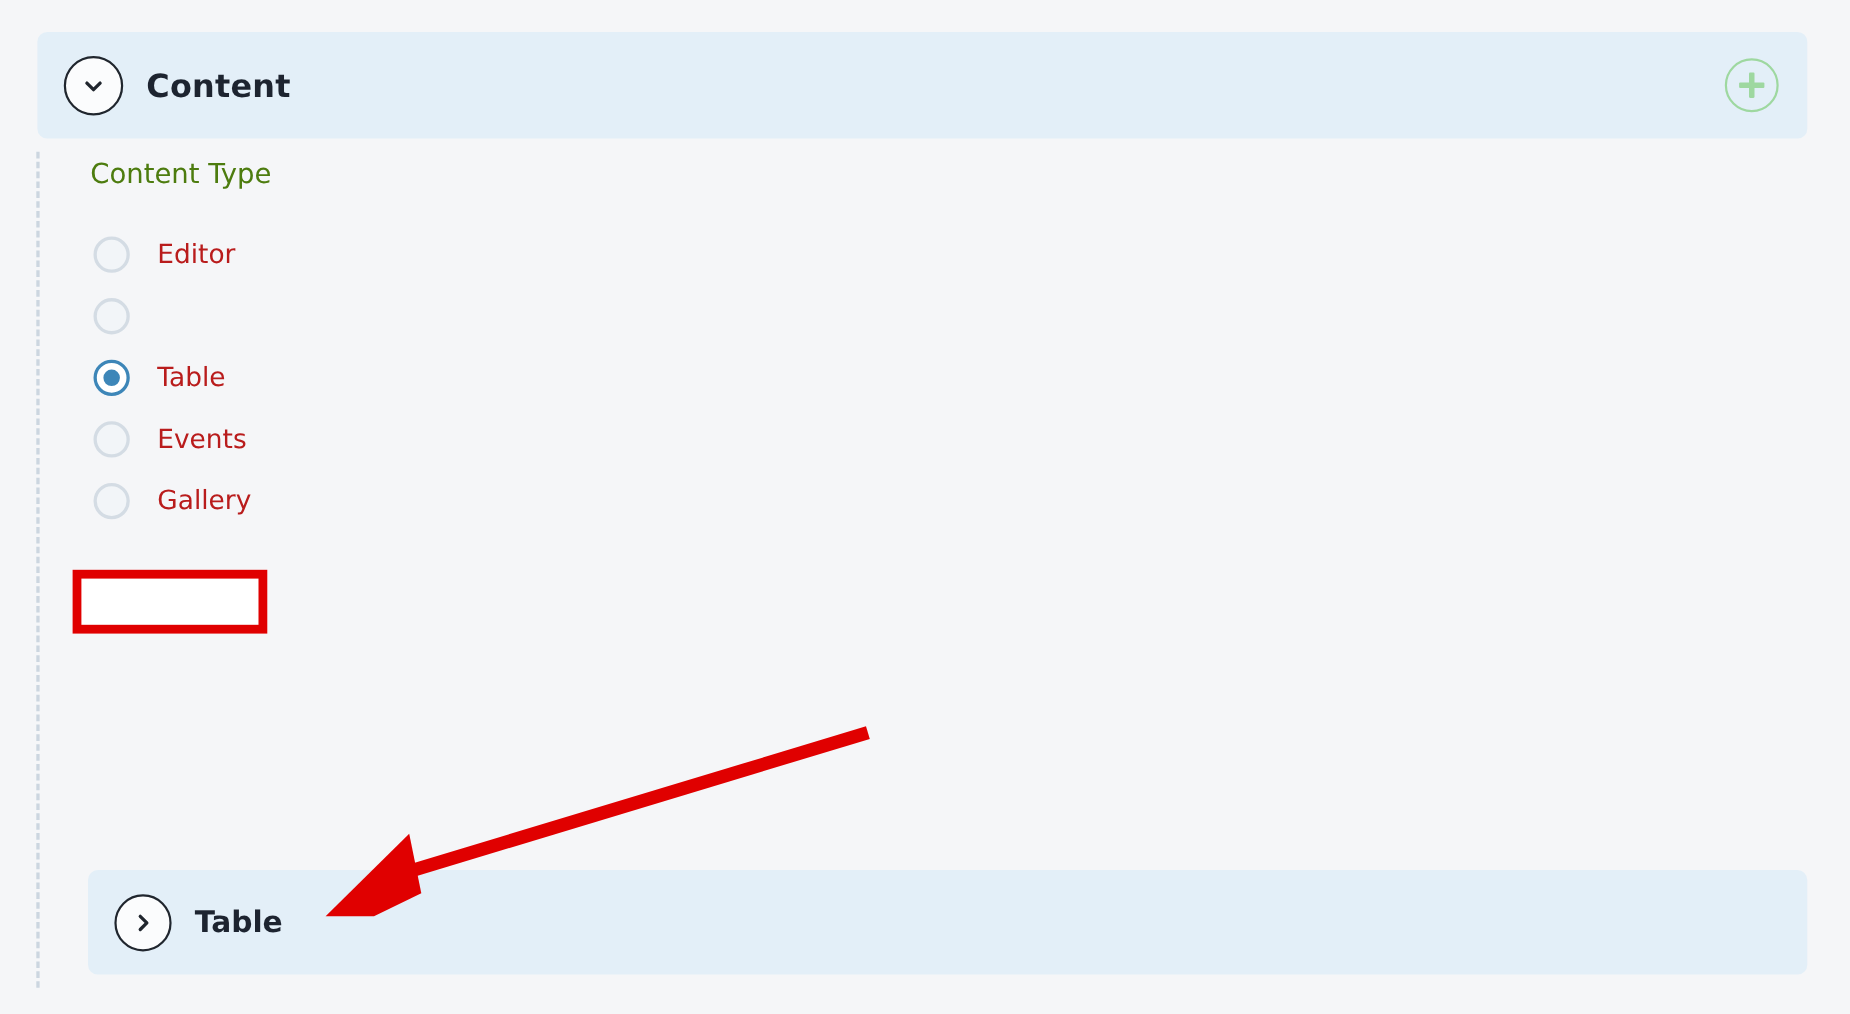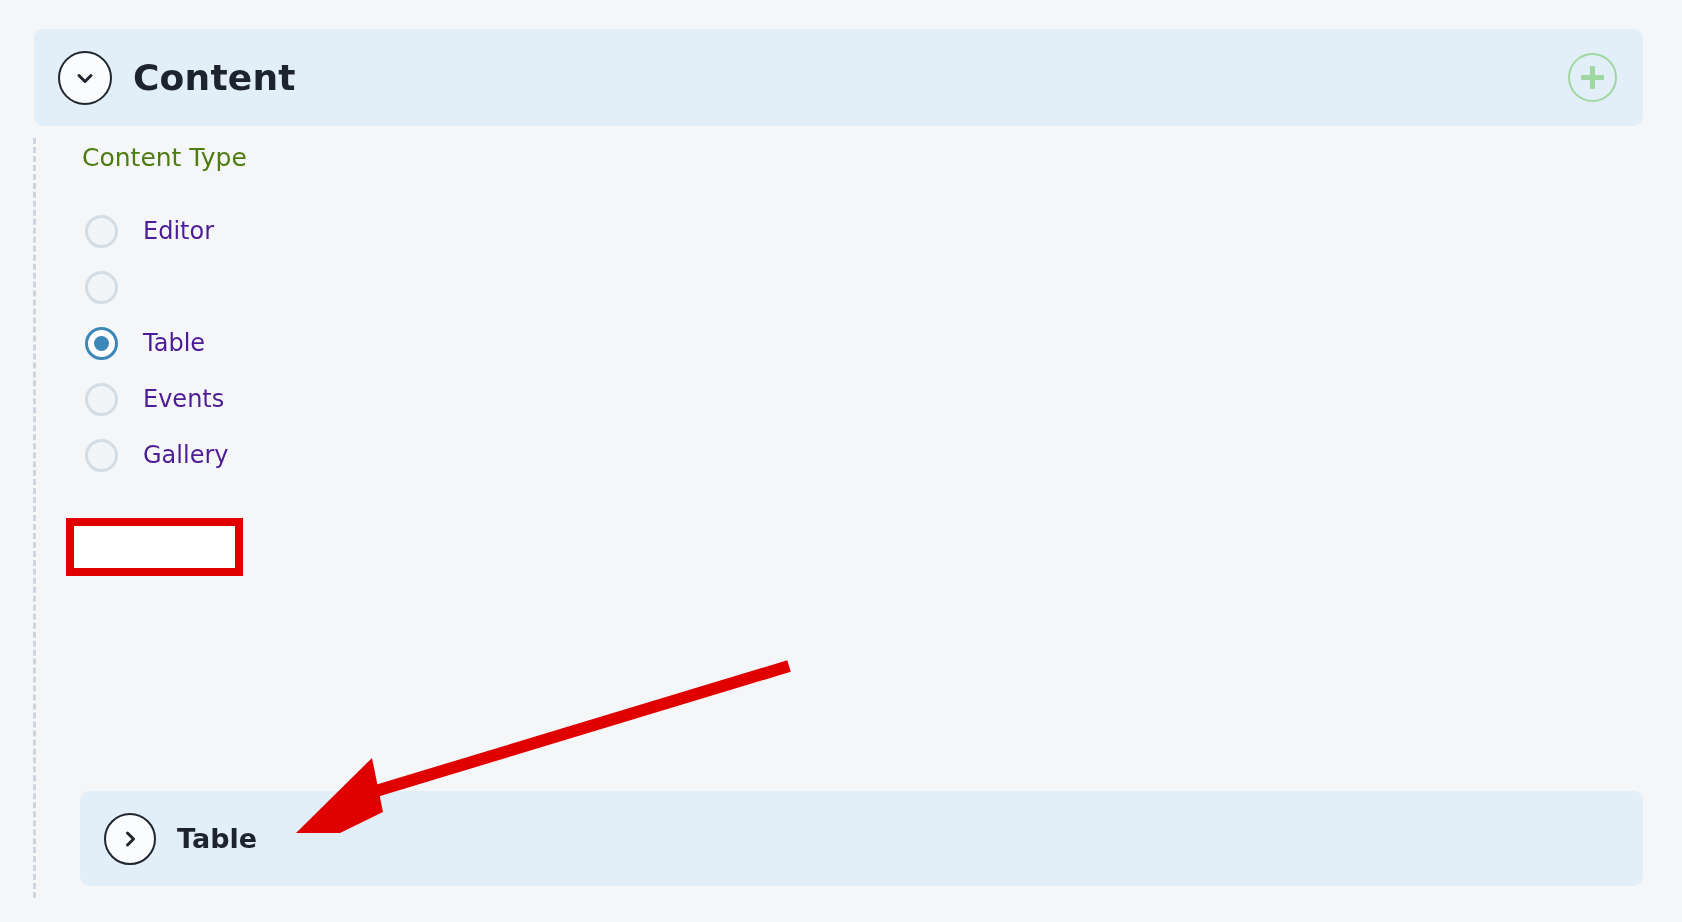--- a/index.html
+++ b/index.html
@@ -42,21 +42,21 @@
     border-radius: 50%;
     border: 2.4px solid #20262e;
     background: #fbfcfd;
     display: flex;
     align-items: center;
     justify-content: center;
     flex: 0 0 auto;
   }
   .circle-btn svg { display: block; }
   .section-title {
-    font-size: 36px;
+    font-size: 29px;
     font-weight: bold;
     color: #1d2430;
     margin-left: 21px;
     letter-spacing: 0.2px;
     white-space: nowrap;
   }
   .spacer { flex: 1 1 auto; }
   .add-btn {
     width: 45px;
     height: 45px;
@@ -145,21 +145,21 @@
   }
   .radio-row.selected .radio-mark::after {
     content: "";
     width: 15px;
     height: 15px;
     border-radius: 50%;
     background: #3d86b8;
   }
   .radio-text {
     font-size: 24px;
-    color: #4c1d95;
+    color: #b91c1c;
     margin-left: 25px;
     white-space: nowrap;
   }
 
   
   .highlight-box {
     position: absolute;
     left: 66px;
     top: 518px;
     width: 177px;

